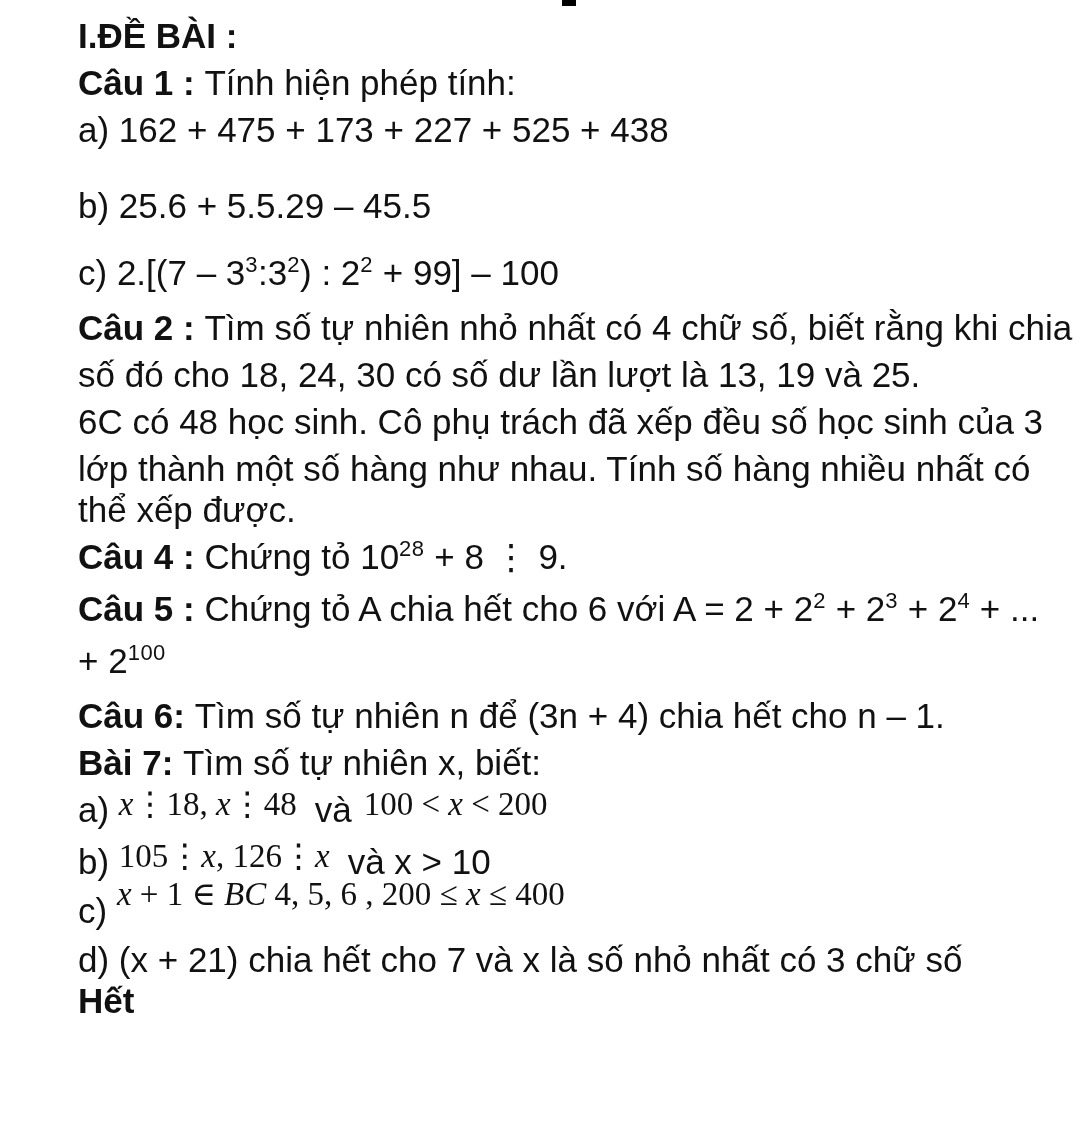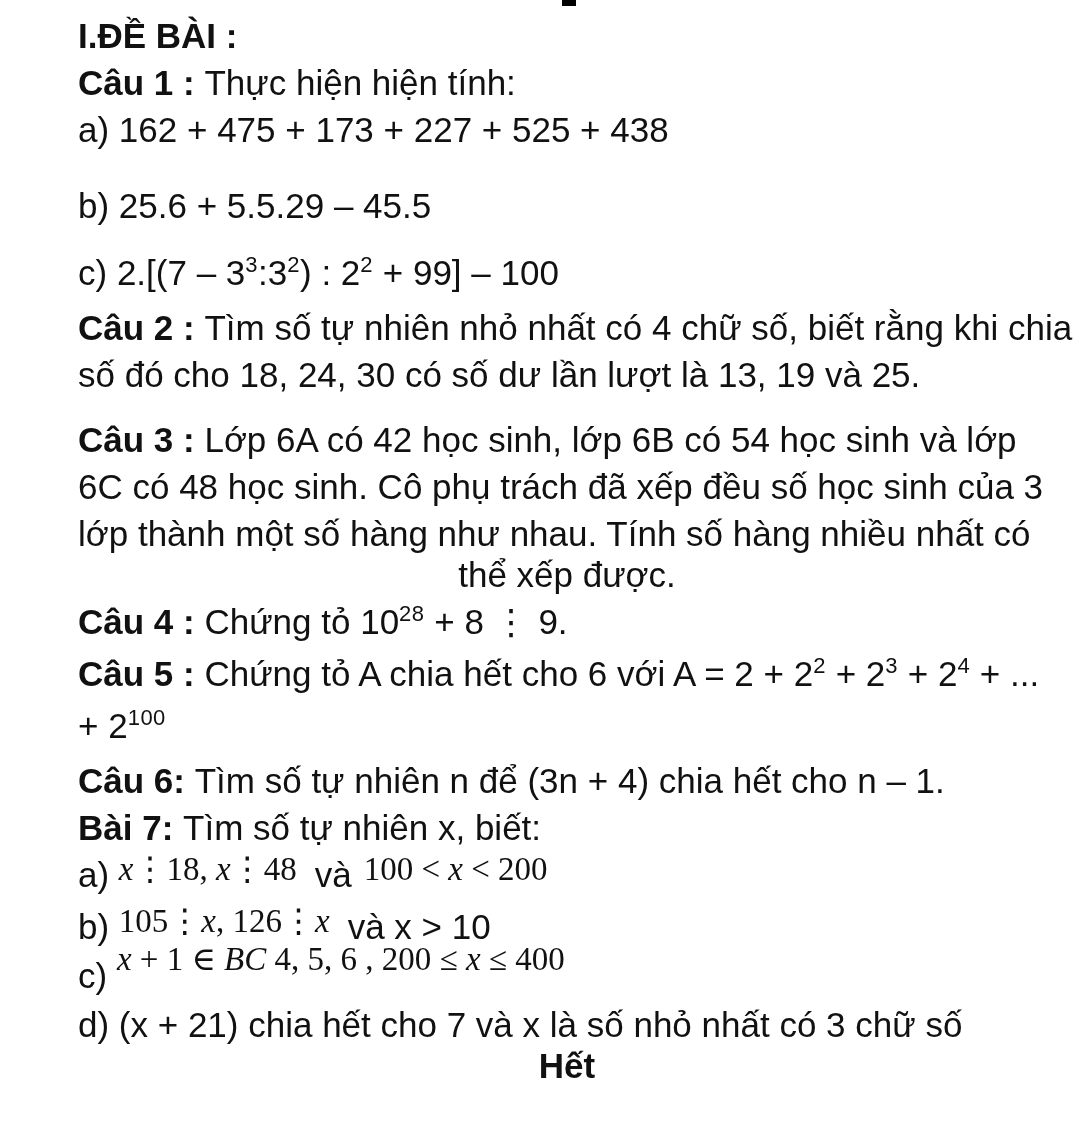--- a/index.html
+++ b/index.html
@@ -36,36 +36,36 @@
     position: relative; top: -7px;
   }
   .mi { font-style: italic; }
   .raise-more .m, .raise-more .mi { top: -18px; }
   .pad-va { padding: 0 12px 0 18px; margin-top: 16px; }
   .mt28 { margin-top: 29px; }
   .mt20 { margin-top: 20px; }
   .mt18 { margin-top: 18px; }
   .mt13 { }
   .mt3  { margin-top: 3px; }
-  .mtm6 { margin-top: -6px; text-align: center; }
+  .mtm6 { margin-top: -6px; }
 </style>
 </head>
 <body>
 
 <div class="page">
   <div class="artifact"></div>
 
   <div class="content">
 
     <div class="line">
       <span class="b">I.ĐỀ BÀI :</span>
     </div>
 
     <div class="line">
-      <span class="b">Câu 1 : </span><span>Thực hiện hiện tính:</span>
+      <span class="b">Câu 1 : </span><span>Tính hiện phép tính:</span>
     </div>
 
     <div class="line">
       <span>a) 162 + 475 + 173 + 227 + 525 + 438</span>
     </div>
 
     <div class="line mt28">
       <span>b) 25.6 + 5.5.29 – 45.5</span>
     </div>
 
@@ -75,23 +75,20 @@
 
 
     <div class="line mt3">
       <span class="b">Câu 2 : </span><span>Tìm số tự nhiên nhỏ nhất có 4 chữ số, biết rằng khi chia</span>
     </div>
 
     <div class="line mt13">
       <span>số đó cho 18, 24, 30 có số dư lần lượt là 13, 19 và 25.</span>
     </div>
 
-    <div class="line mt18">
-      <span class="b">Câu 3 : </span><span>Lớp 6A có 42 học sinh, lớp 6B có 54 học sinh và lớp</span>
-    </div>
 
     <div class="line">
       <span>6C có 48 học sinh. Cô phụ trách đã xếp đều số học sinh của 3</span>
     </div>
 
     <div class="line">
       <span>lớp thành một số hàng như nhau. Tính số hàng nhiều nhất có</span>
     </div>
 
     <div class="line mtm6">

